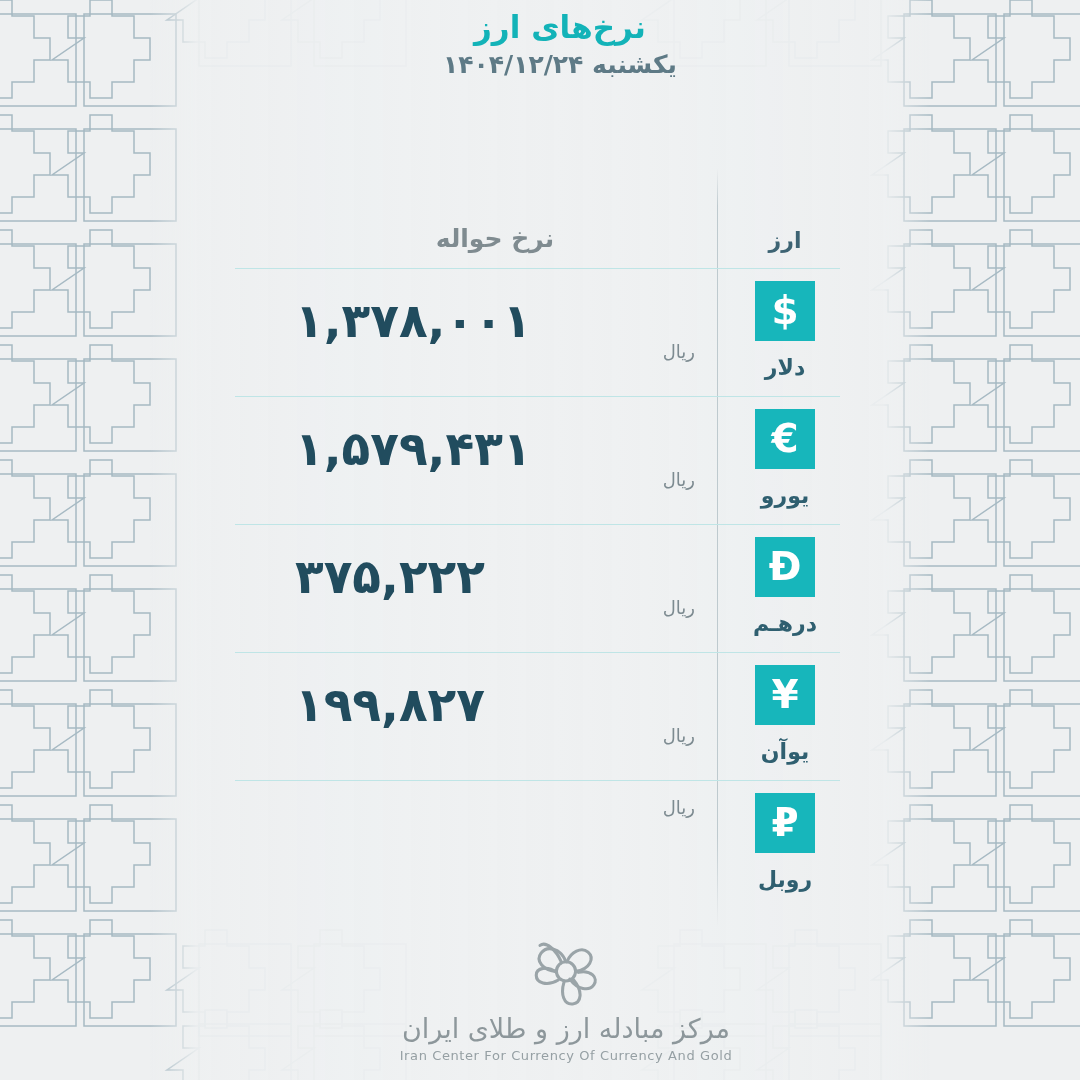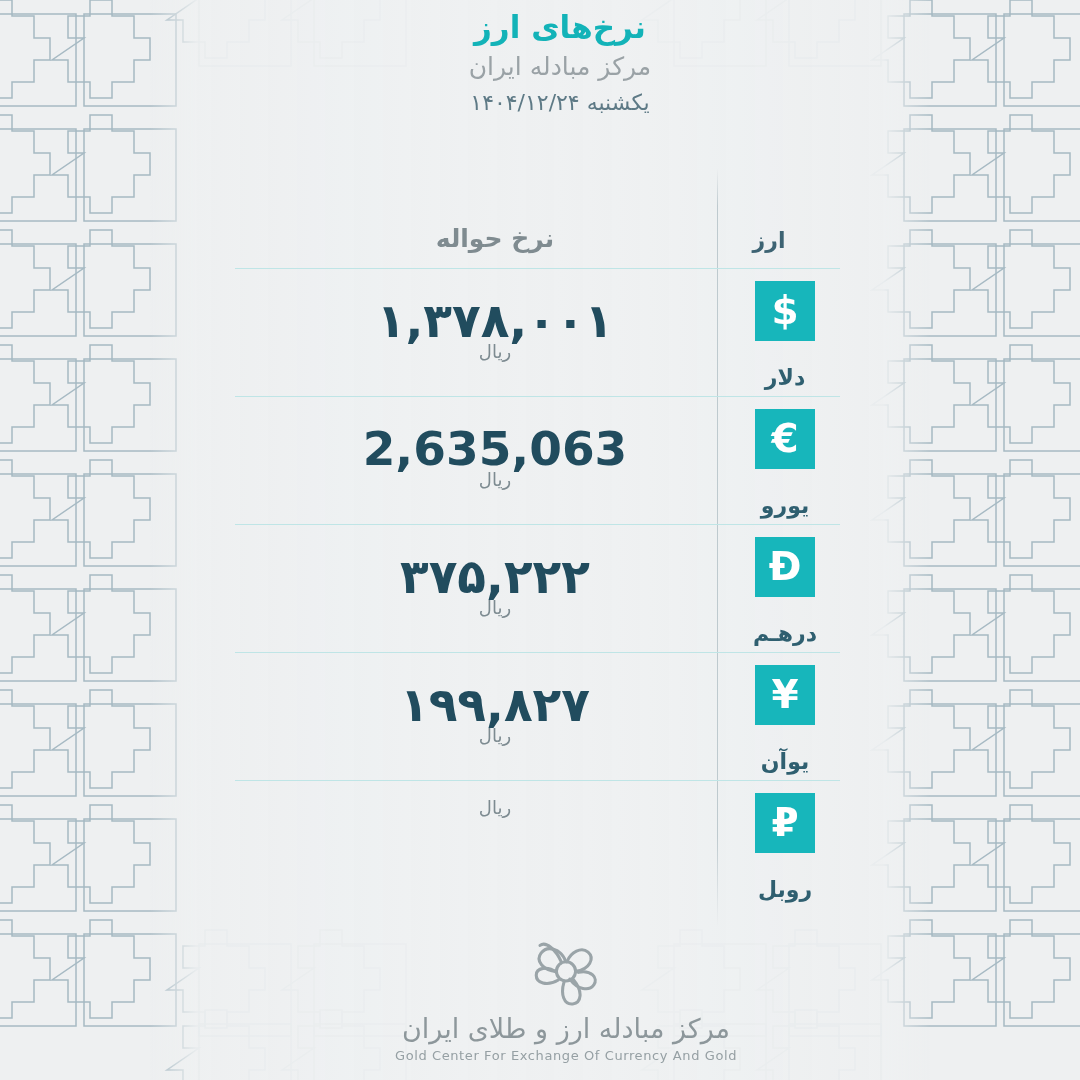--- a/index.html
+++ b/index.html
@@ -73,42 +73,42 @@
     letter-spacing: 0px;
     line-height: 42px;
   }
   .title-sub {
     font-size: 25px;
     color: #9aa2a6;
     line-height: 38px;
     font-weight: normal;
   }
   .title-date {
-    font-size: 22px;
+    font-size: 25px;
     color: #5e7a86;
     line-height: 34px;
-    font-weight: normal;
+    font-weight: bold;
     direction: ltr;
     unicode-bidi: embed;
   }
 
   
   .table {
     position: absolute;
     top: 212px;
     right: 240px;
     width: 605px;
   }
   .table-head {
     position: relative;
     height: 56px;
   }
   .th-currency {
     position: absolute;
-    right: 16px;
+    right: 0;
     width: 110px;
     text-align: center;
     font-size: 22px;
     color: #3d6373;
     font-weight: bold;
     top: 16px;
   }
   .th-rate {
     position: absolute;
     right: 145px;
@@ -158,33 +158,32 @@
     background: #17b6bb;
     margin: 0 auto;
     color: #ffffff;
     font-size: 39px;
     line-height: 60px;
     text-align: center;
     font-weight: bold;
     font-family: "DejaVu Sans", sans-serif;
   }
   .cur-name {
-    margin-top: 24px;
+    margin-top: 14px;
     font-size: 22px;
     color: #2f5f70;
     font-weight: bold;
     letter-spacing: 1px;
   }
 
   .rate-cell {
     position: absolute;
     right: 145px;
     width: 400px;
     top: 24px;
-    text-align: center;
   }
   .rate-value {
     font-size: 47px;
     color: #214c5e;
     font-weight: bold;
     line-height: 56px;
     direction: ltr;
     unicode-bidi: embed;
   }
   .rate-unit {
@@ -309,21 +308,20 @@
     </g>
   </svg>
 </div>
 <div class="center-veil"></div>
 
 <div class="page">
 
   <div class="header">
     <div class="header-inner">
       <div class="title-main">نرخ‌های ارز</div>
-      <div class="title-sub">مرکز مبادله ایران</div>
       <div class="title-date">یکشنبه ۱۴۰۴/۱۲/۲۴</div>
     </div>
   </div>
 
   <div class="table">
     <div class="vline"></div>
 
     <div class="table-head">
       <div class="th-currency">ارز</div>
       <div class="th-rate">نرخ حواله</div>
@@ -339,21 +337,21 @@
         <div class="rate-unit">ریال</div>
       </div>
     </div>
 
     <div class="row">
       <div class="cur-cell">
         <div class="cur-badge">€</div>
         <div class="cur-name">یورو</div>
       </div>
       <div class="rate-cell">
-        <div class="rate-value">2,635,063</div>
+        <div class="rate-value">۱,۵۷۹,۴۳۱</div>
         <div class="rate-unit">ریال</div>
       </div>
     </div>
 
     <div class="row">
       <div class="cur-cell">
         <div class="cur-badge">Ð</div>
         <div class="cur-name">درهـم</div>
       </div>
       <div class="rate-cell">
@@ -392,16 +390,16 @@
           <path d="M50 31 C44 16 30 14 24 22 C18 30 26 40 40 41"></path>
           <path d="M60 41 C75 39 80 27 73 21 C66 15 55 21 51 31"></path>
           <path d="M58 50 C68 62 66 74 57 75 C48 76 44 65 48 52"></path>
           <path d="M42 50 C30 57 19 53 19 45 C19 37 31 35 40 42"></path>
           <path d="M54 49 C62 60 74 62 79 55 C84 48 76 39 63 42"></path>
           <path d="M45 31 C40 19 29 9 23 14"></path>
         </g>
       </svg>
     </div>
     <div class="footer-fa">مرکز مبادله ارز و طلای ایران</div>
-    <div class="footer-en">Gold Center For Exchange Of Currency And Gold</div>
+    <div class="footer-en">Iran Center For Currency Of Currency And Gold</div>
   </div>
 
 </div>
 
 </body></html>

